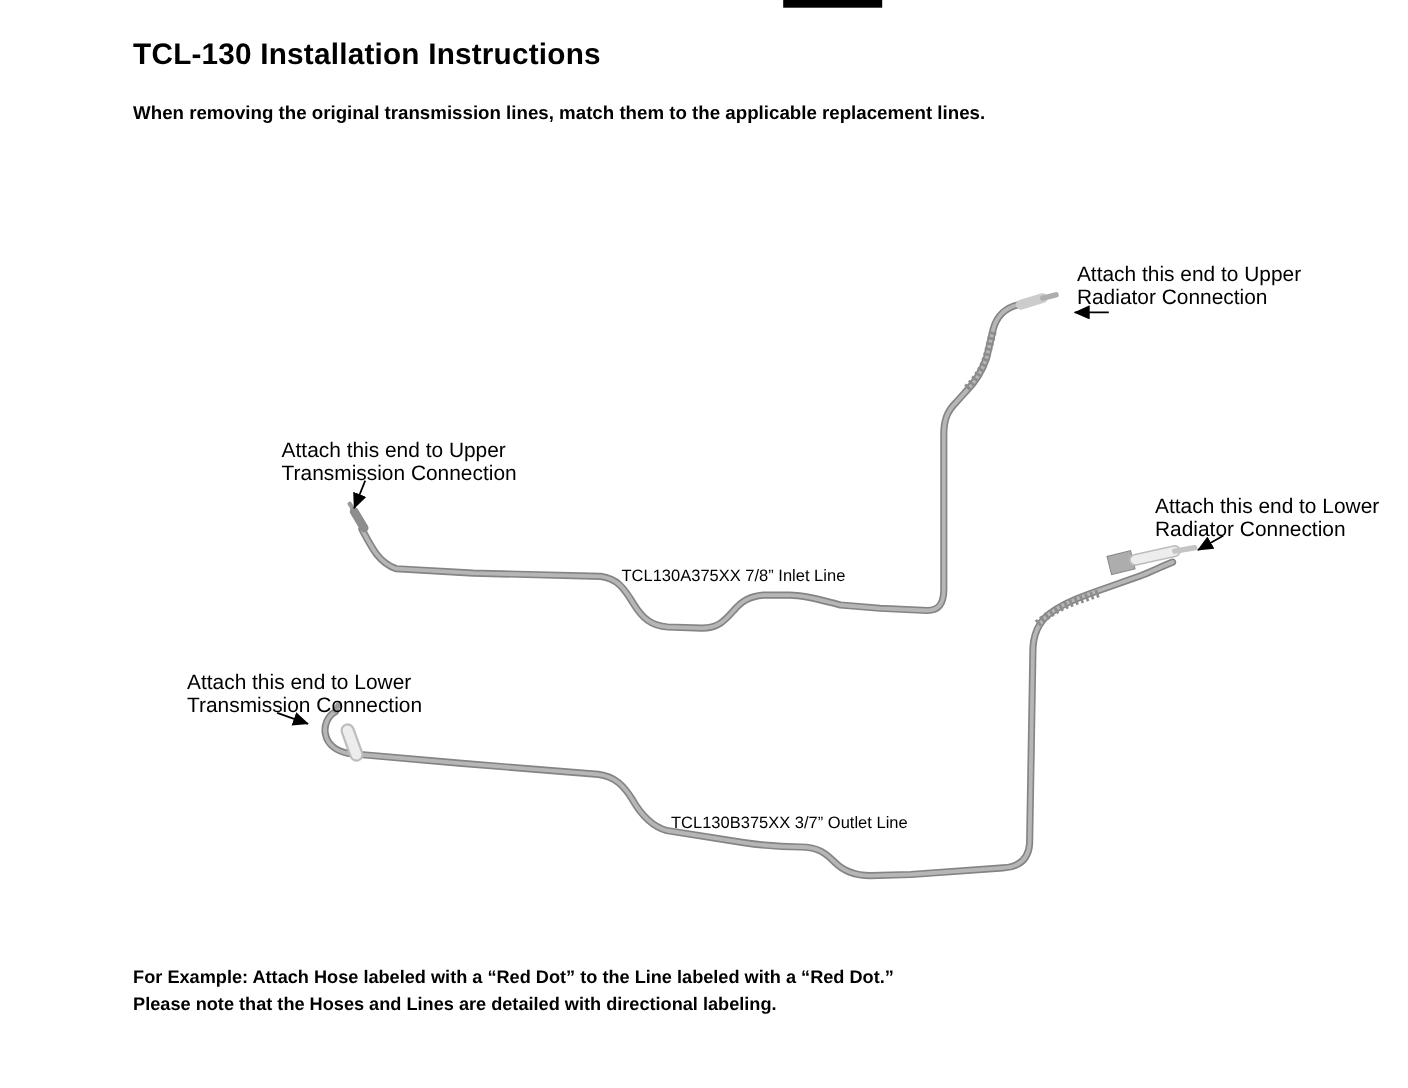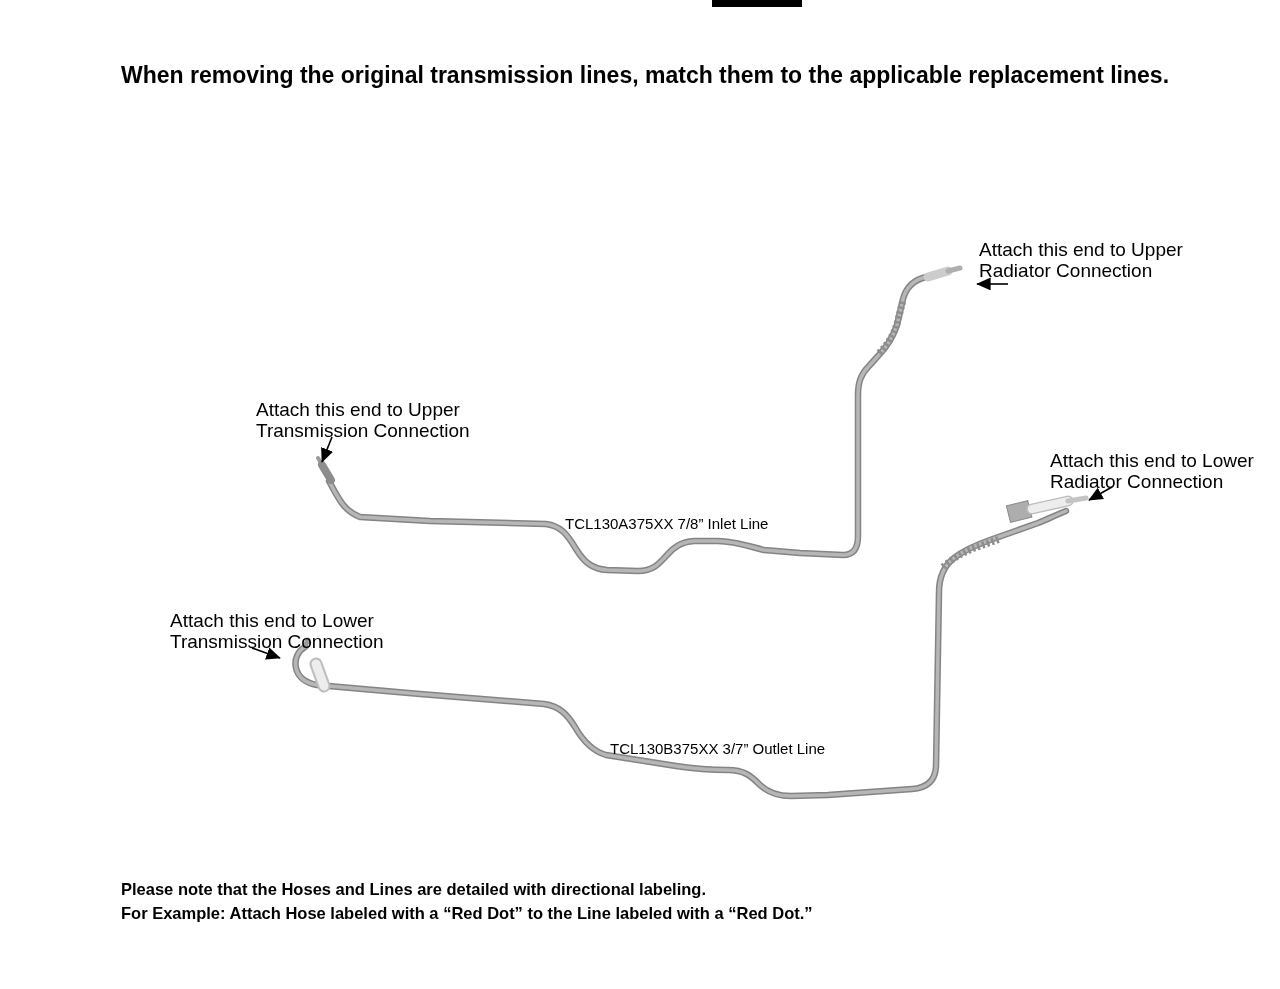--- a/index.html
+++ b/index.html
@@ -25,21 +25,21 @@
     letter-spacing: 0.2px;
   }
   .loc {
     font-size: 17.5px;
     font-weight: 700;
     line-height: 28px;
     margin: 0;
     width: 1072px;
   }
   .note {
-    font-size: 23px;
+    font-size: 17px;
     font-weight: 700;
     margin: 28px 0 12px 0;
   }
   .ftr {
     position: absolute; left: 121px; top: 877px;
     font-size: 16.5px; font-weight: 700; line-height: 24px;
   }
   svg.diagram { position: absolute; left: 0; top: 0; }
   .callout {
     position: absolute;
@@ -65,20 +65,21 @@
   .arrow { stroke: #000000; stroke-width: 1.6; fill: none; }
 </style>
 </head>
 <body>
 
 <div class="page">
 
   <div class="top-bar"></div>
 
   <div class="hdr">
+    <h1 class="title">TCL-130 Installation Instructions</h1>
     <p class="note">When removing the original transmission lines, match them to the applicable replacement lines.</p>
   </div>
 
   <svg class="diagram" width="1280" height="989" viewBox="0 0 1280 989">
     <defs>
       <marker id="ah" markerWidth="11" markerHeight="9" refX="8.5" refY="4" orient="auto">
         <path d="M0,0 L9,4 L0,8 z" fill="#000000"></path>
       </marker>
     </defs>
 
@@ -130,17 +131,17 @@
 
   <div class="callout co-lt co-center">
     <div>Attach this end to Lower</div>
     <div>Transmission Connection</div>
   </div>
 
   <div class="linelabel ll-inlet">TCL130A375XX 7/8” Inlet Line</div>
   <div class="linelabel ll-outlet">TCL130B375XX 3/7” Outlet Line</div>
 
   <div class="ftr">
+    <div>For Example: Attach Hose labeled with a “Red Dot” to the Line labeled with a “Red Dot.”</div>
     <div>Please note that the Hoses and Lines are detailed with directional labeling.</div>
-    <div>For Example: Attach Hose labeled with a “Red Dot” to the Line labeled with a “Red Dot.”</div>
   </div>
 
 </div>
 
 </body></html>

